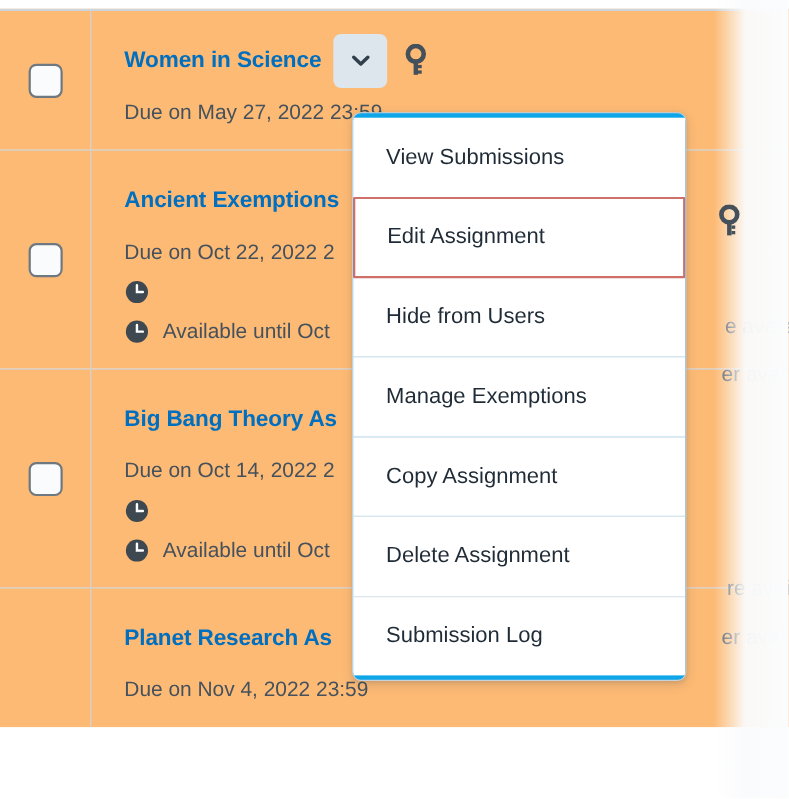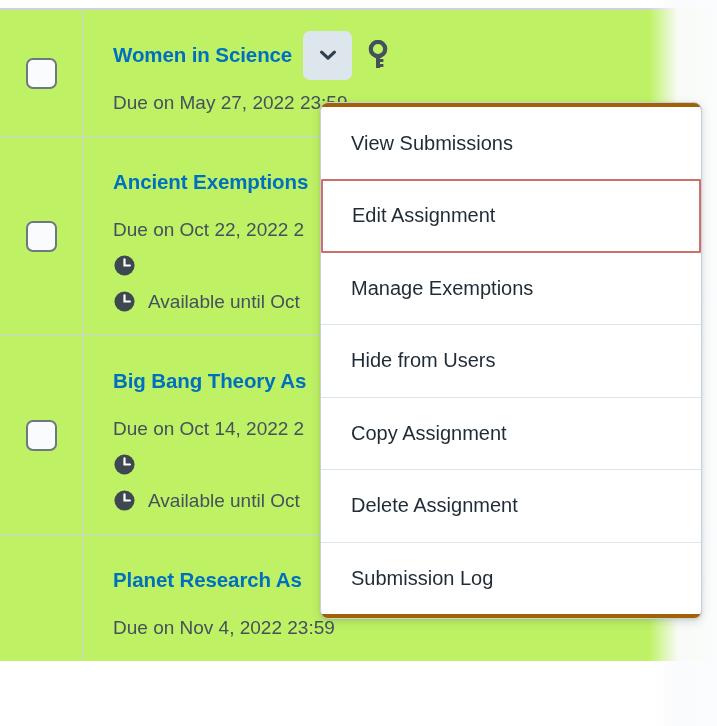--- a/index.html
+++ b/index.html
@@ -20,21 +20,21 @@
   .table {
     position:absolute;
     left:0; top:0;
     width:717px;
   }
 
   .row {
     position:relative;
     display:flex;
     border-top:1px solid #cdd5dc;
-    background:#bef264;
+    background:#fdba74;
   }
   .row.first { border-top:2px solid #cdd5dc; margin-top:8px; }
 
   .cell-check {
     width:83px;
     flex:0 0 83px;
     border-right:1px solid #cdd5dc;
     display:flex;
     align-items:center;
     justify-content:center;
@@ -121,22 +121,22 @@
     width:68px; height:726px;
     pointer-events:none;
     background:linear-gradient(to right, rgba(255,255,255,0) 0%, rgba(250,251,252,0.96) 42%, #fbfcfd 100%);
     z-index:5;
   }
 
   
   .menu {
     position:absolute;
     left:320px; top:102px;
-    width:382px;
-    background:#a16207;
+    width:304px;
+    background:#0ea5e9;
     border:1px solid #c8d1da;
     border-radius:8px;
     box-shadow:0 3px 10px rgba(50,65,80,0.16), 0 1px 3px rgba(50,65,80,0.10);
     z-index:30;
     overflow:hidden;
     padding:4px 0 4px 0;
   }
   .menu-item {
     position:relative;
     height:72.5px;
@@ -292,26 +292,26 @@
   </div>
 
   <div class="menu">
     <div class="menu-item">
       <span>View Submissions</span>
     </div>
     <div class="menu-item focused">
       <span>Edit Assignment</span>
     </div>
     <div class="menu-item">
+      <span>Hide from Users</span>
+    </div>
+    <div class="menu-item">
       <span>Manage Exemptions</span>
     </div>
     <div class="menu-item">
-      <span>Hide from Users</span>
-    </div>
-    <div class="menu-item">
       <span>Copy Assignment</span>
     </div>
     <div class="menu-item">
       <span>Delete Assignment</span>
     </div>
     <div class="menu-item">
       <span>Submission Log</span>
     </div>
   </div>
 

